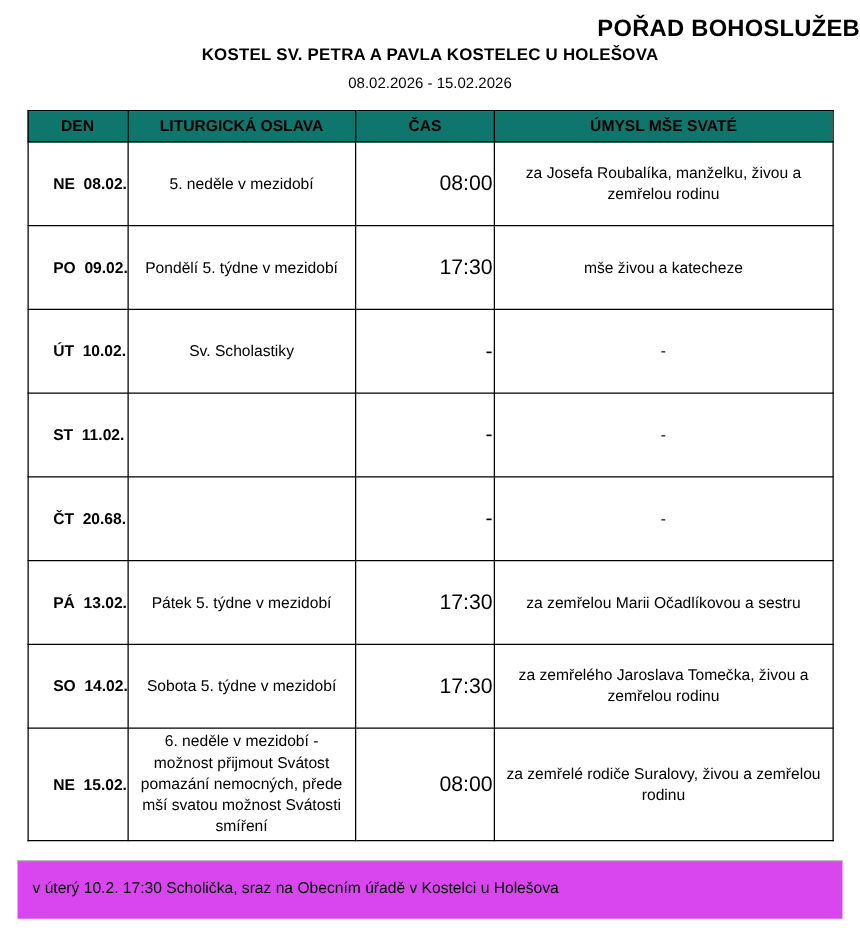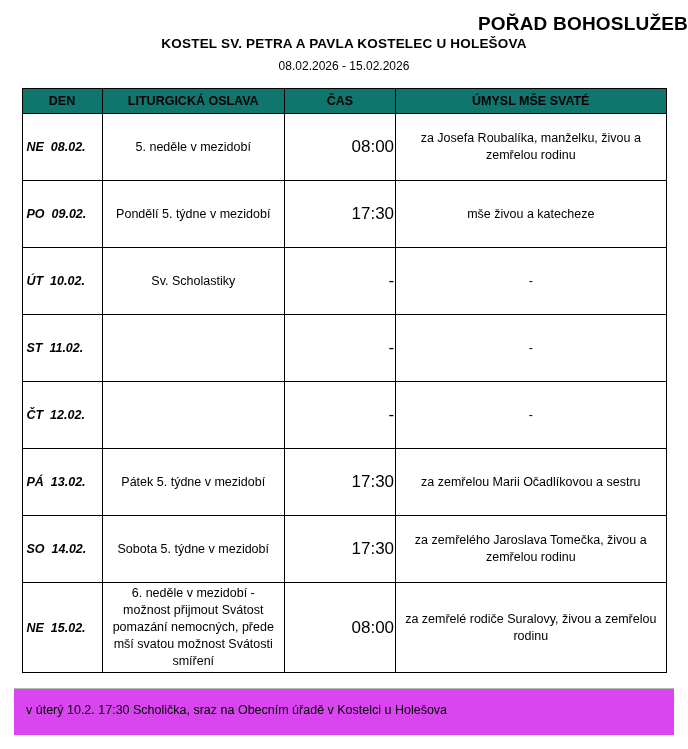--- a/index.html
+++ b/index.html
@@ -63,23 +63,22 @@
   }
   col.c-day { width: 80px; }
   col.c-lit { width: 182px; }
   col.c-time { width: 111px; }
   col.c-int { width: 270px; }
 
   td.day {
     font-size: 12.5px;
     font-weight: bold;
     text-align: left;
-    padding-left: 4px;
+    padding-left: 20px;
     white-space: pre;
-    font-style: italic;
   }
   td.lit {
     font-size: 12.5px;
     text-align: center;
     padding: 2px 6px;
     line-height: 17px;
   }
   td.time {
     font-size: 17px;
     text-align: right;
@@ -155,21 +154,21 @@
         <td class="time">-</td>
         <td class="intent">-</td>
       </tr>
       <tr class="row-tall">
         <td class="day">ST  11.02.</td>
         <td class="lit"></td>
         <td class="time">-</td>
         <td class="intent">-</td>
       </tr>
       <tr class="row-tall">
-        <td class="day">ČT  12.02.</td>
+        <td class="day">ČT  20.68.</td>
         <td class="lit"></td>
         <td class="time">-</td>
         <td class="intent">-</td>
       </tr>
       <tr class="row-tall">
         <td class="day">PÁ  13.02.</td>
         <td class="lit">Pátek 5. týdne v mezidobí</td>
         <td class="time">17:30</td>
         <td class="intent">za zemřelou Marii Očadlíkovou a sestru</td>
       </tr>

